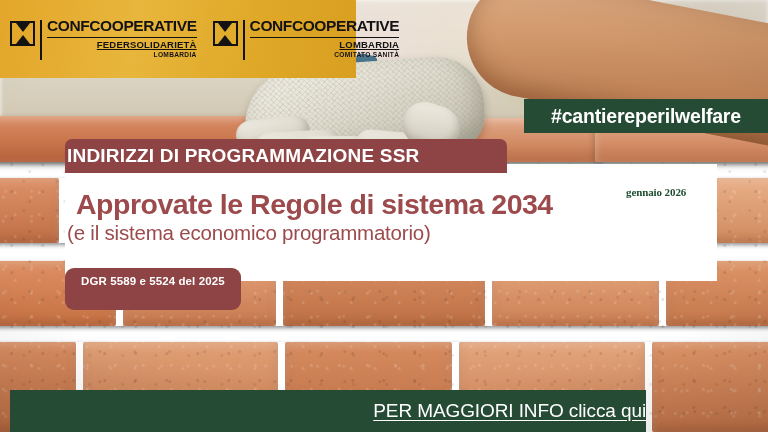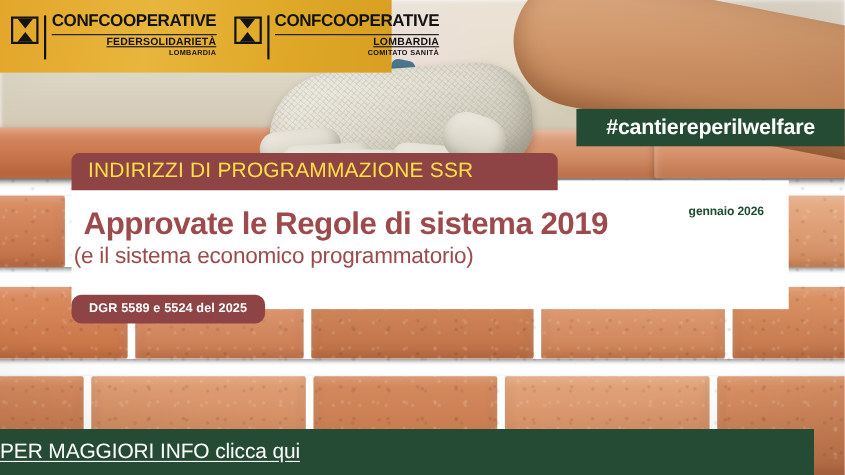--- a/index.html
+++ b/index.html
@@ -108,21 +108,21 @@
   .thumb{left:402px;top:104px;width:58px;height:44px;transform:rotate(18deg);}
 
   
   .vignette{
     position:absolute;inset:0;pointer-events:none;
     background:radial-gradient(ellipse 100% 80% at 50% 45%, rgba(0,0,0,0) 55%, rgba(0,0,0,.16) 100%);
   }
 
   
   .logobar{
-    position:absolute;left:0;top:0;width:356px;height:66px;
+    position:absolute;left:0;top:0;width:356px;height:78px;
     background:linear-gradient(100deg,#e2a62a 0%, #e8b63c 38%, #dfa827 72%, #d89f20 100%);
     display:flex;align-items:center;padding-left:10px;box-sizing:border-box;
     z-index:5;
   }
   .logo{display:flex;align-items:flex-start;}
   .logo + .logo{margin-left:16px;}
   .mark{
     width:25px;height:25px;position:relative;margin-top:3px;flex:0 0 auto;
     border:2.5px solid #131313;box-sizing:border-box;background:transparent;
   }
@@ -161,49 +161,50 @@
   .card{
     position:absolute;left:65px;top:164px;width:652px;height:117px;
     background:#ffffff;z-index:6;
   }
   .ribbon{
     position:absolute;left:65px;top:139px;width:442px;height:34px;
     background:#8e4344;border-radius:7px 7px 0 0;
     display:flex;align-items:center;z-index:7;
   }
   .ribbon span{
-    color:#fde047;font-size:19px;font-weight:normal;letter-spacing:.2px;
-    padding-left:15px;
+    color:#ffffff;font-size:19px;font-weight:bold;letter-spacing:.2px;
+    padding-left:2px;
   }
   .headline{
     position:absolute;left:76px;top:190px;z-index:8;
     color:#9c4a4c;font-size:28.5px;font-weight:bold;letter-spacing:-.5px;
     line-height:1.04;white-space:nowrap;
   }
   .subhead{
     position:absolute;left:67px;top:222px;z-index:8;
     color:#9c4a4c;font-size:20.5px;font-weight:normal;letter-spacing:-.2px;
     line-height:1.1;white-space:nowrap;
   }
   .date{
     position:absolute;left:626px;top:186px;z-index:8;
     color:#1d4d30;font-size:11px;font-weight:bold;letter-spacing:-.1px;
     white-space:nowrap;
+    font-family:Liberation Serif, serif;
   }
   .badge{
     position:absolute;left:65px;top:268px;z-index:8;
     background:#8e4344;color:#fff;border-radius:9px;
-    padding:7px 16px 7px 16px;font-size:11.5px;font-weight:bold;
+    padding:7px 16px 23px 16px;font-size:11.5px;font-weight:bold;
     letter-spacing:.1px;white-space:nowrap;
   }
 
   
   .footer{
-    position:absolute;left:0;bottom:0;width:740px;height:42px;
-    background:#254b35;display:flex;align-items:center;justify-content:flex-start;
+    position:absolute;left:10px;bottom:0;width:636px;height:42px;
+    background:#254b35;display:flex;align-items:center;justify-content:flex-end;
     z-index:6;
   }
   .footer a{
     color:#ffffff;font-size:19px;font-weight:normal;letter-spacing:-.1px;
     text-decoration:underline;text-underline-offset:3px;
   }
 </style>
 </head>
 <body>
 
@@ -297,21 +298,21 @@
   <div class="hashtag">
     <span>#cantiereperilwelfare</span>
   </div>
 
   <div class="card"></div>
 
   <div class="ribbon">
     <span>INDIRIZZI DI PROGRAMMAZIONE SSR</span>
   </div>
 
-  <div class="headline">Approvate le Regole di sistema 2019</div>
+  <div class="headline">Approvate le Regole di sistema 2034</div>
   <div class="subhead">(e il sistema economico programmatorio)</div>
   <div class="date">gennaio 2026</div>
   <div class="badge">DGR 5589 e 5524 del 2025</div>
 
   <div class="footer">
     <a href="#">PER MAGGIORI INFO clicca qui</a>
   </div>
 
 </div>
 

